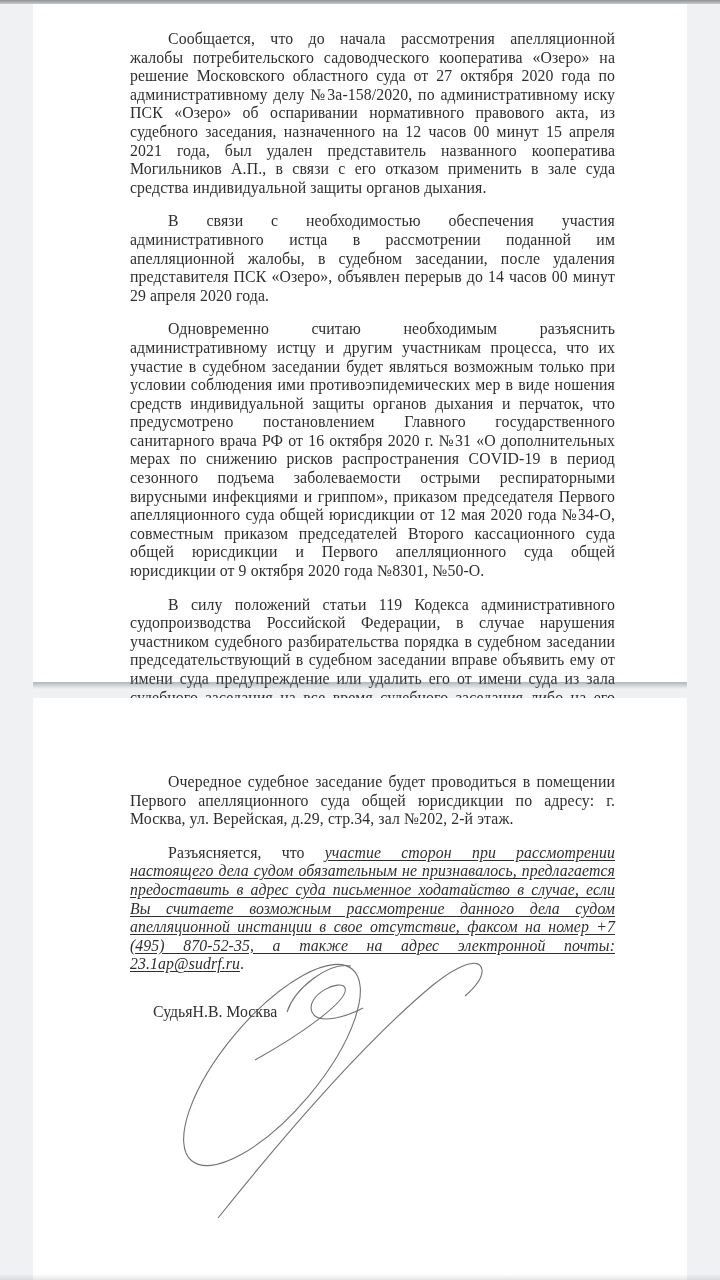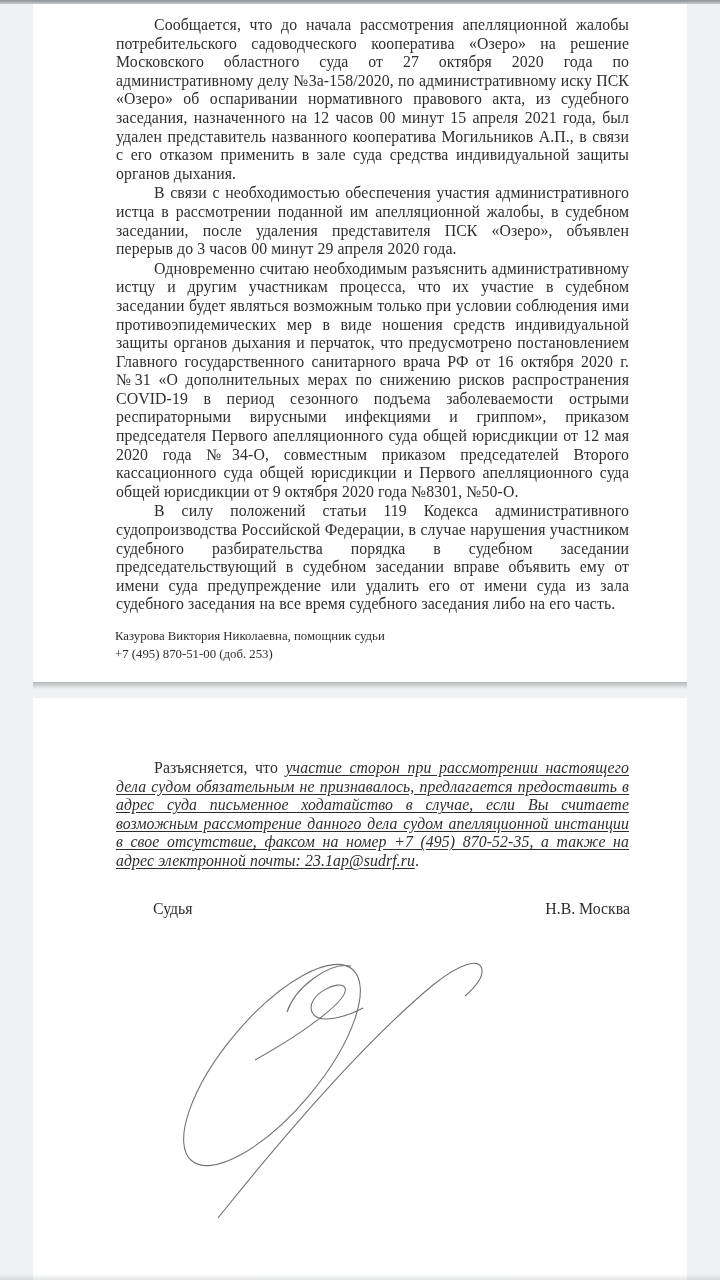--- a/index.html
+++ b/index.html
@@ -18,29 +18,29 @@
   }
   .page1 { top:4px; height:678px; }
   .page2 { top:698px; height:582px; }
   .gap-shadow {
     position:absolute; top:682px; left:33px; width:654px; height:7px;
     background:linear-gradient(rgba(105,110,115,0.45), rgba(105,110,115,0));
   }
   .content1 { padding:11px 57px 0 82px; }
   .content2 { padding:60px 57px 0 82px; }
   .para {
-    margin:1px; text-align:justify; text-indent:38px;
+    margin:15px; text-align:justify; text-indent:38px;
     font-size:15.8px; line-height:18.6px; letter-spacing:0.1px;
   }
   .clerk {
     margin-top:14px; font-size:12.8px; line-height:17.5px;
   }
   .u { text-decoration:underline; text-underline-offset:2px;font-style:italic; }
   .sig-row {
-    display:flex; justify-content:space-between;
+    display:flex; justify-content:flex-start;
     margin-top:28px; padding-left:38px;
     font-size:15.8px; line-height:19px;
   }
   .signature-svg {
     position:absolute; left:0; top:0; pointer-events:none;
   }
   .bottom-fade {
     position:absolute; bottom:0; left:0; width:720px; height:6px;
     background:linear-gradient(rgba(120,125,130,0), rgba(120,125,130,0.20));
   }
@@ -48,34 +48,35 @@
 </head>
 <body>
 
 <div class="viewport">
 
   <div class="top-shadow"></div>
 
   <div class="page page1">
     <div class="content1">
       <p class="para">Сообщается, что до начала рассмотрения апелляционной жалобы потребительского садоводческого кооператива «Озеро» на решение Московского областного суда от 27 октября 2020 года по административному делу №3а-158/2020, по административному иску ПСК «Озеро» об оспаривании нормативного правового акта, из судебного заседания, назначенного на 12 часов 00 минут 15 апреля 2021 года, был удален представитель названного кооператива Могильников А.П., в связи с его отказом применить в зале суда средства индивидуальной защиты органов дыхания.</p>
-      <p class="para">В связи с необходимостью обеспечения участия административного истца в рассмотрении поданной им апелляционной жалобы, в судебном заседании, после удаления представителя ПСК «Озеро», объявлен перерыв до 3 часов 00 минут 29 апреля 2020 года.</p>
+      <p class="para">В связи с необходимостью обеспечения участия административного истца в рассмотрении поданной им апелляционной жалобы, в судебном заседании, после удаления представителя ПСК «Озеро», объявлен перерыв до 14 часов 00 минут 29 апреля 2020 года.</p>
       <p class="para">Одновременно считаю необходимым разъяснить административному истцу и другим участникам процесса, что их участие в судебном заседании будет являться возможным только при условии соблюдения ими противоэпидемических мер в виде ношения средств индивидуальной защиты органов дыхания и перчаток, что предусмотрено постановлением Главного государственного санитарного врача РФ от 16 октября 2020 г. №31 «О дополнительных мерах по снижению рисков распространения COVID-19 в период сезонного подъема заболеваемости острыми респираторными вирусными инфекциями и гриппом», приказом председателя Первого апелляционного суда общей юрисдикции от 12 мая 2020 года №34-О, совместным приказом председателей Второго кассационного суда общей юрисдикции и Первого апелляционного суда общей юрисдикции от 9 октября 2020 года №8301, №50-О.</p>
       <p class="para">В силу положений статьи 119 Кодекса административного судопроизводства Российской Федерации, в случае нарушения участником судебного разбирательства порядка в судебном заседании председательствующий в судебном заседании вправе объявить ему от имени суда предупреждение или удалить его от имени суда из зала судебного заседания на все время судебного заседания либо на его часть.</p>
       <div class="clerk">
         <div>Казурова Виктория Николаевна, помощник судьи</div>
         <div>+7 (495) 870-51-00 (доб. 253)</div>
       </div>
     </div>
   </div>
 
   <div class="gap-shadow"></div>
 
   <div class="page page2">
     <div class="content2">
+      <p class="para">Очередное судебное заседание будет проводиться в помещении Первого апелляционного суда общей юрисдикции по адресу: г. Москва, ул. Верейская, д.29, стр.34, зал №202, 2-й этаж.</p>
       <p class="para"><span>Разъясняется, что </span><span class="u">участие сторон при рассмотрении настоящего дела судом обязательным не признавалось, предлагается предоставить в адрес суда письменное ходатайство в случае, если Вы считаете возможным рассмотрение данного дела судом апелляционной инстанции в свое отсутствие, факсом на номер +7 (495) 870-52-35, а также на адрес электронной почты: 23.1ap@sudrf.ru</span><span>.</span></p>
       <div class="sig-row">
         <span>Судья</span>
         <span>Н.В. Москва</span>
       </div>
     </div>
     <svg class="signature-svg" width="654" height="582" viewBox="0 0 654 582" fill="none" stroke="#5a5a5a" stroke-width="1.1" opacity="0.85">
       <ellipse cx="239" cy="367" rx="125" ry="48" transform="rotate(-50 239 367)"></ellipse>
       <path d="M 222 362 C 267 337, 317 302, 312 290 C 308 280, 272 297, 279 314 C 285 328, 315 318, 330 310"></path>
       <path d="M 185 520 C 245 445, 330 345, 400 287 C 425 267, 447 258, 449 272 C 450 281, 440 291, 432 298"></path>

